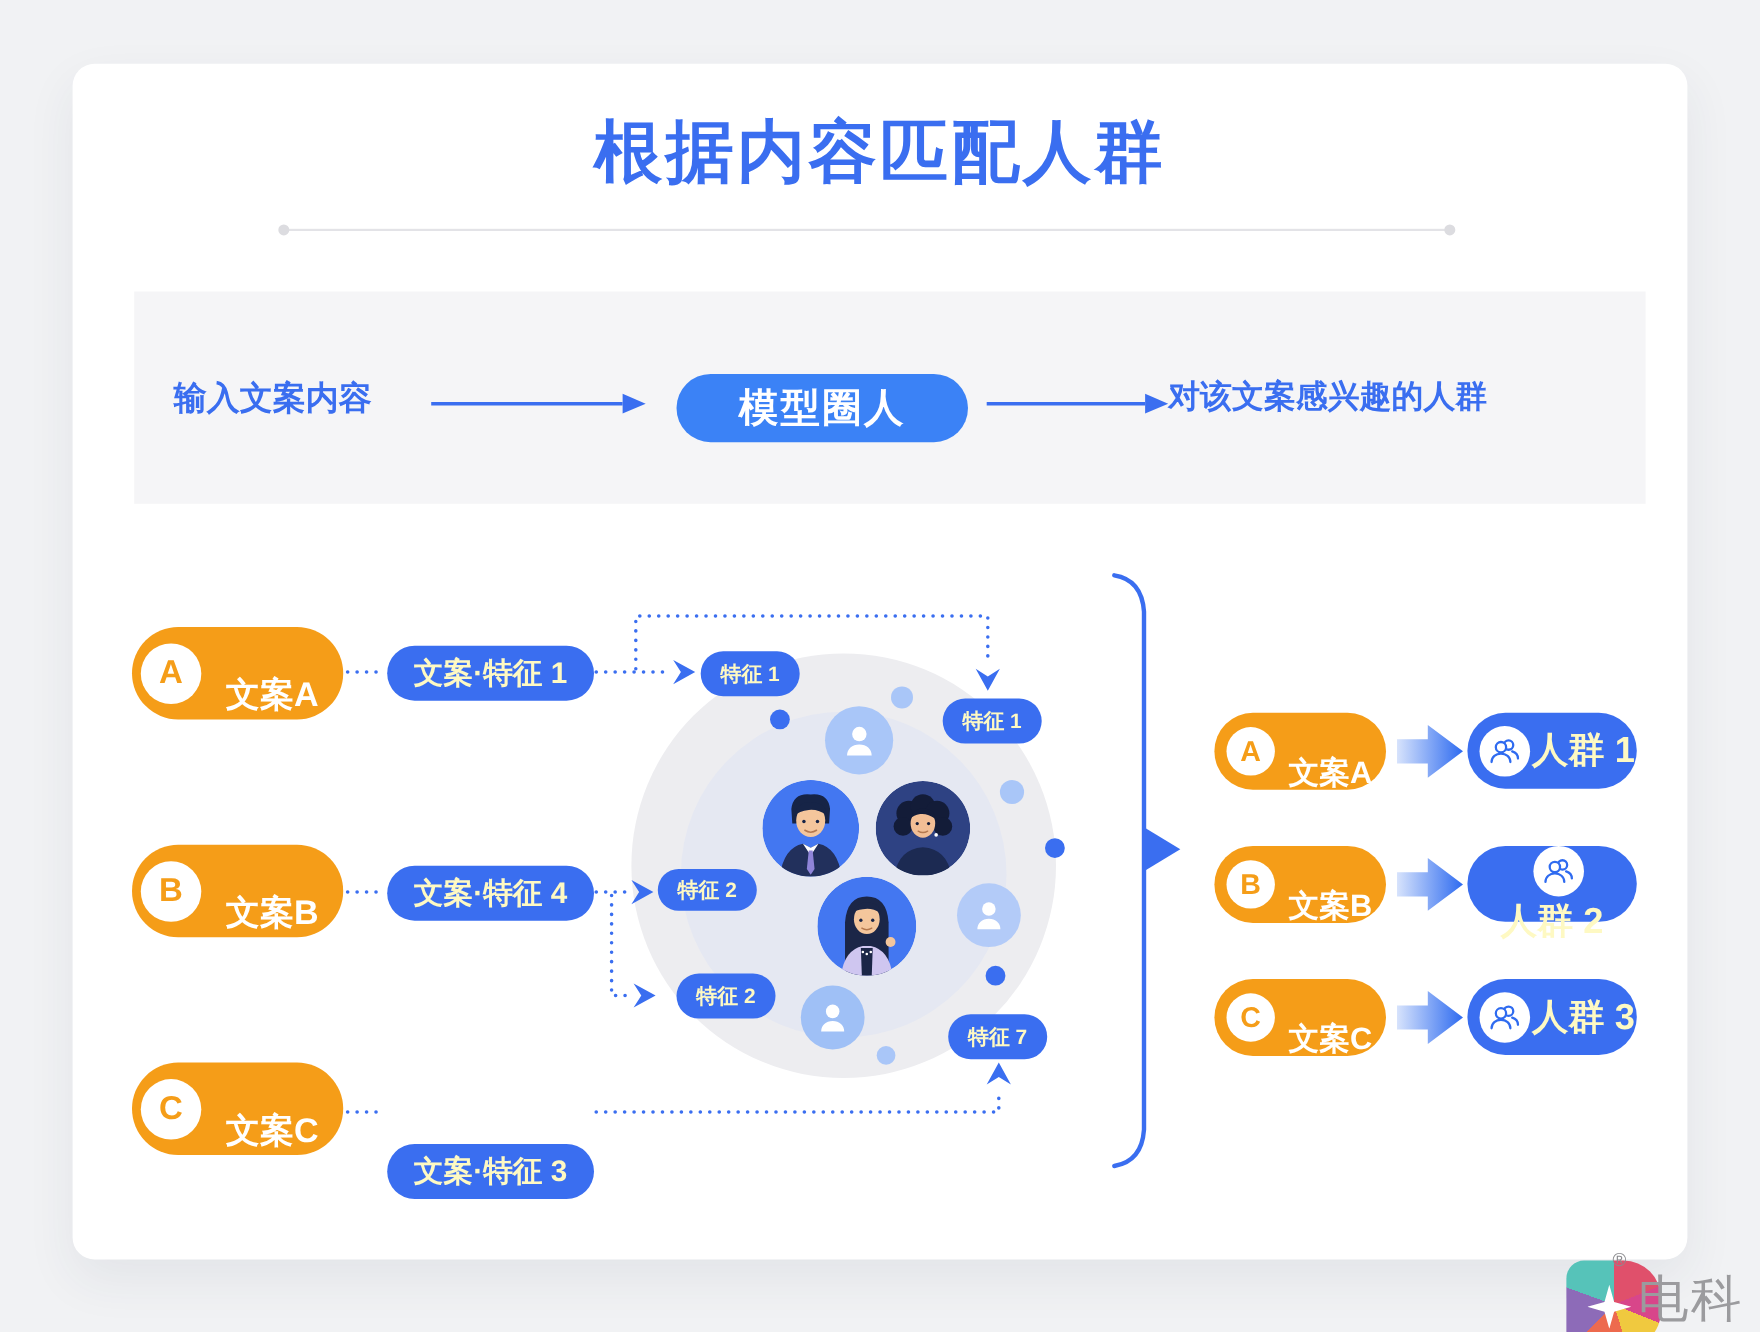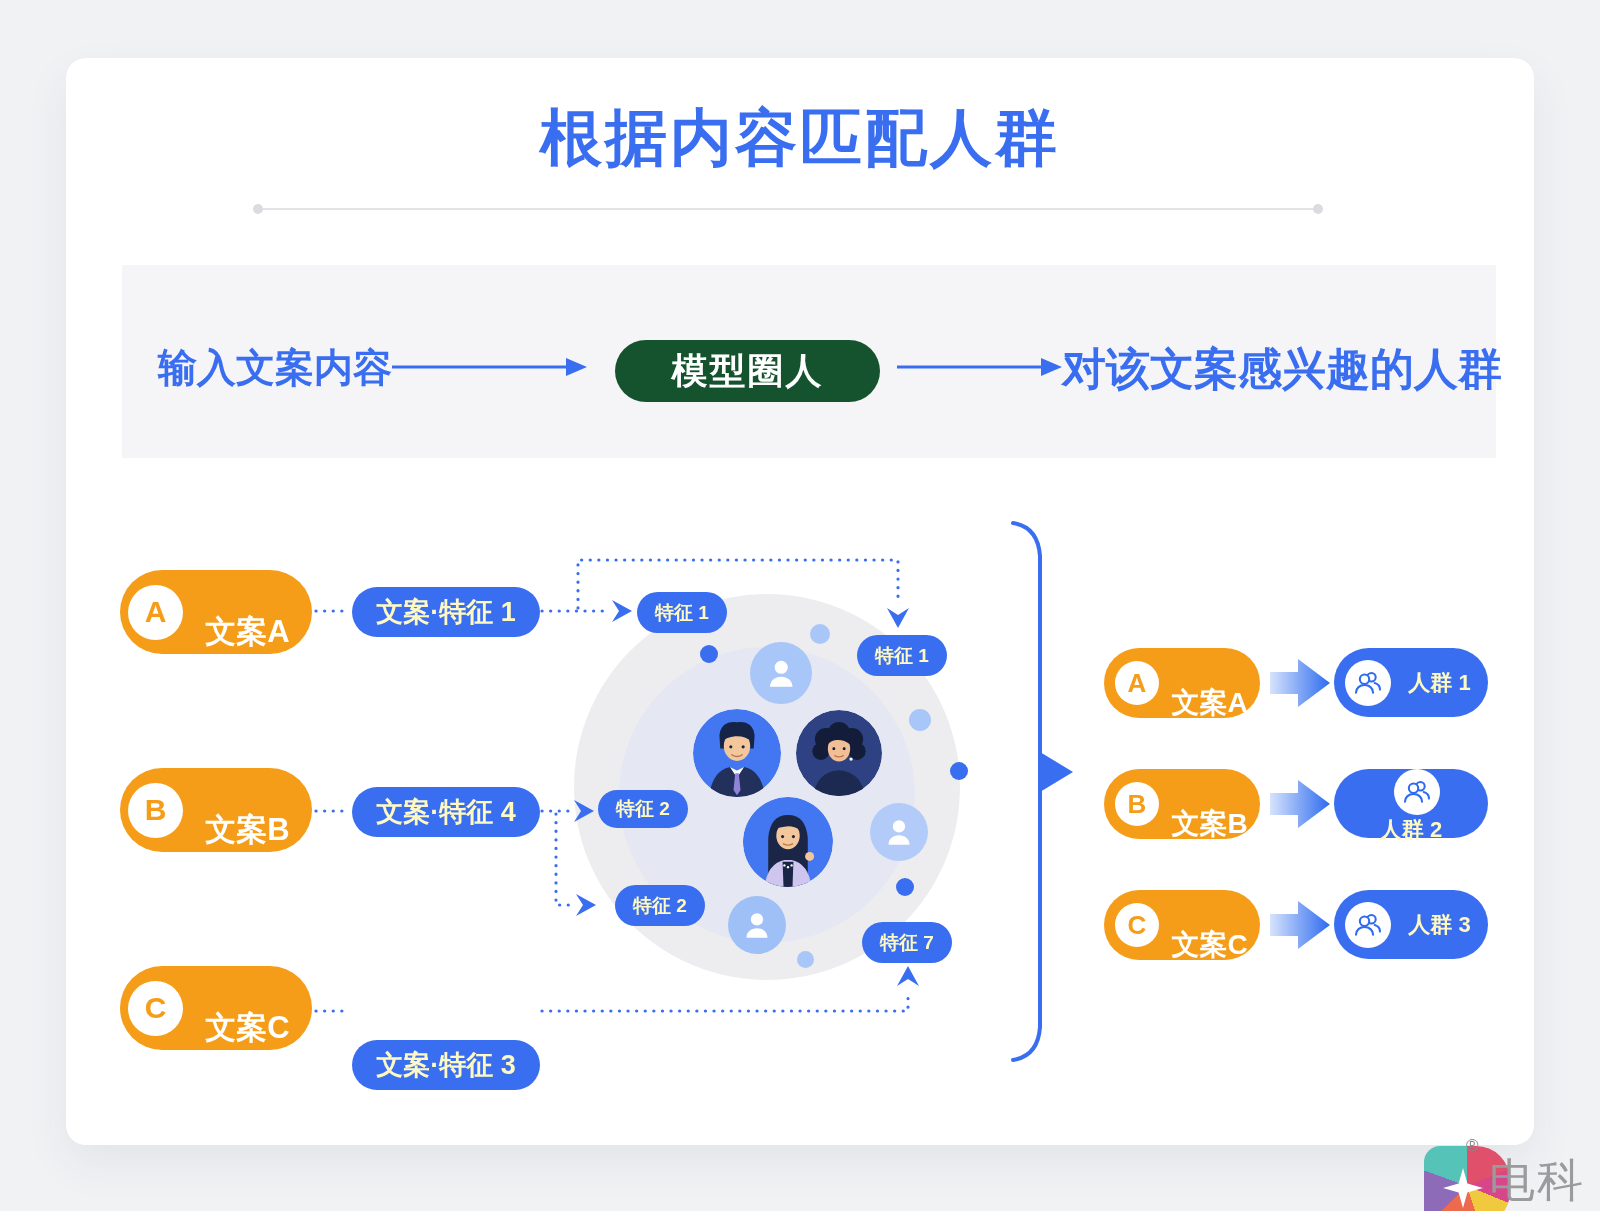--- a/index.html
+++ b/index.html
@@ -11,23 +11,23 @@
           border-radius:20px; box-shadow:0 18px 45px rgba(40,50,80,.07); }
 
   .title { left:66px; top:96px; width:1468px; text-align:center;
            font-size:62px; font-weight:bold; color:#3a6ef0; letter-spacing:3px; }
 
   .divider { left:258px; top:208px; width:1060px; height:2px; background:#e3e3e7; }
   .divider-dot { width:10px; height:10px; border-radius:50%; background:#dcdce0; top:204px; }
 
   .band { left:122px; top:265px; width:1374px; height:193px; background:#f5f5f7; }
 
-  .flow-label { font-size:39px; font-weight:bold; color:#3a6ef0; line-height:1; }
+  .flow-label { font-size:30px; font-weight:bold; color:#3a6ef0; line-height:1; }
   .pill-model { left:615px; top:340px; width:265px; height:62px; border-radius:31px;
-                background:#14532d; color:#fff; font-size:36px; font-weight:bold;
+                background:#3b82f6; color:#fff; font-size:36px; font-weight:bold;
                 display:flex; align-items:center; justify-content:center; letter-spacing:2px; }
 
   .pill-orange { background:#f59d18; border-radius:999px; display:flex; align-items:center; color:#fff; font-weight:bold; }
   .badge { background:#fff; border-radius:50%; display:flex; align-items:center; justify-content:center;
            color:#f59d18; font-weight:bold; flex:0 0 auto; }
   .pill-orange .lbl { flex:1; text-align:center;margin-top:40px; }
 
   .pill-blue { background:#3a6ef0; border-radius:999px; color:#fef9c3; font-weight:bold;
                display:flex; align-items:center; justify-content:center; }
 
@@ -42,21 +42,21 @@
   .mini-avatar svg { width:62%; height:62%; }
   .dot { border-radius:50%; }
 
   .rpill-orange { width:156px; height:70px; }
   .rpill-orange .badge { width:44px; height:44px; margin-left:11px; font-size:26px; }
   .rpill-orange .lbl { font-size:28px; }
   .rpill-blue { width:154px; height:69px; justify-content:flex-start; }
   .rpill-blue .icn { width:46px; height:46px; margin-left:11px; background:#fff; border-radius:50%;
                      display:flex; align-items:center; justify-content:center; flex:0 0 auto; }
   .rpill-blue .icn svg { width:72%; height:72%; }
-  .rpill-blue .lbl { flex:1; text-align:center; font-size:22px; }
+  .rpill-blue .lbl { flex:1; text-align:center; font-size:33px; }
 
   .lpill { width:192px; height:84px; }
   .lpill .badge { width:55px; height:55px; margin-left:8px; font-size:30px; }
   .lpill .lbl { font-size:31px; }
 
   .wm-d { left:1424px; top:1146px; width:86px; height:80px; border-radius:16px 34px 34px 16px;
           background:conic-gradient(from 0deg, #e0506b 0 68deg, #d8468a 68deg 112deg,
                      #f0c93f 112deg 162deg, #ed6a4e 162deg 225deg, #8d6bb8 225deg 290deg, #56c3b9 290deg 360deg); }
   .wm-star { left:1443px; top:1168px; width:40px; height:40px; background:#fff;
              clip-path:polygon(50% 0, 61% 39%, 100% 50%, 61% 61%, 50% 100%, 39% 61%, 0 50%, 39% 39%); }
@@ -75,21 +75,21 @@
 <div class="abs card"></div>
 
 <div class="abs title">根据内容匹配人群</div>
 <div class="abs divider"></div>
 <div class="abs divider-dot" style="left:253px;"></div>
 <div class="abs divider-dot" style="left:1313px;"></div>
 
 <div class="abs band"></div>
 <div class="abs flow-label" style="left:158px; top:348px;">输入文案内容</div>
 <div class="abs pill-model">模型圈人</div>
-<div class="abs flow-label" style="left:1062px; top:347px; font-size:44px;">对该文案感兴趣的人群</div>
+<div class="abs flow-label" style="left:1062px; top:347px; font-size:29px;">对该文案感兴趣的人群</div>
 
 <div class="abs big-circle"></div>
 <div class="abs inner-circle"></div>
 
 <div class="abs dot" style="left:700px;top:645px;width:18px;height:18px;background:#3a6ef0;"></div>
 <div class="abs dot" style="left:810px;top:624px;width:20px;height:20px;background:#a9c6f8;"></div>
 <div class="abs dot" style="left:909px;top:709px;width:22px;height:22px;background:#a9c6f8;"></div>
 <div class="abs dot" style="left:950px;top:762px;width:18px;height:18px;background:#3a6ef0;"></div>
 <div class="abs dot" style="left:896px;top:878px;width:18px;height:18px;background:#3a6ef0;"></div>
 <div class="abs dot" style="left:797px;top:951px;width:17px;height:17px;background:#a9c6f8;"></div>

